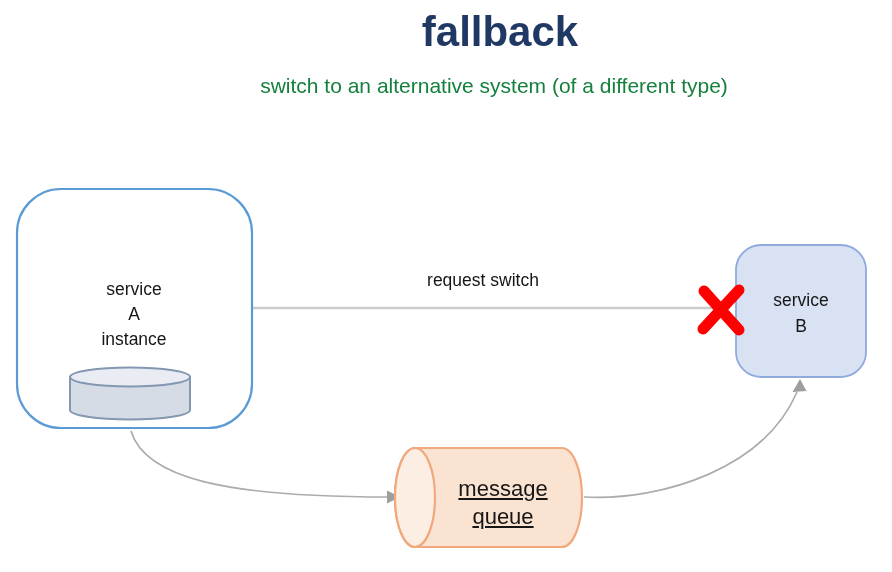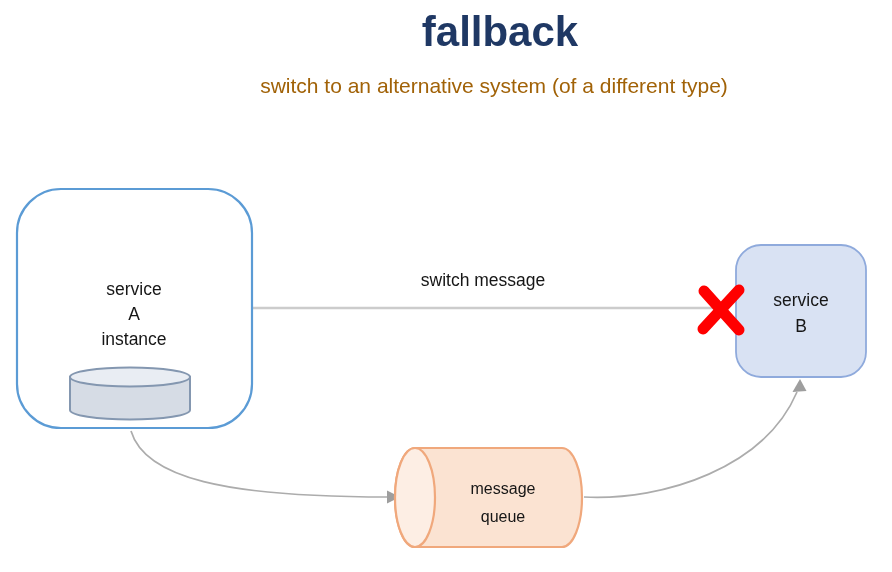--- a/index.html
+++ b/index.html
@@ -38,21 +38,21 @@
     font-weight: 600;
     color: #1F3864;
     white-space: nowrap;
   }
   .subtitle {
     left: 244px;
     top: 72px;
     width: 500px;
     font-size: 21px;
     line-height: 28px;
-    color: #a16207;
+    color: #15803d;
   }
   .service-a-label {
     left: 16px;
     top: 277px;
     width: 236px;
     font-size: 17.5px;
     line-height: 25px;
   }
   .disk-label {
     left: 70px;
@@ -72,22 +72,23 @@
     left: 736px;
     top: 287px;
     width: 130px;
     font-size: 17.5px;
     line-height: 26px;
   }
   .queue-label {
     left: 403px;
     top: 475px;
     width: 200px;
-    font-size: 16px;
+    font-size: 22px;
     line-height: 28px;
+    text-decoration: underline;
   }
 </style>
 </head>
 <body>
 
 <div class="stage">
 
   <svg class="canvas" viewBox="0 0 892 572">
 
     <line x1="253" y1="308" x2="713" y2="308" stroke-width="2.4" fill="none" stroke="#CCCCCC"></line>
@@ -116,21 +117,21 @@
 
   <div class="label title">fallback</div>
 
   <div class="label subtitle">switch to an alternative system (of a different type)</div>
 
   <div class="label service-a-label">service
 A
 instance</div>
 
 
-  <div class="label request-label">switch message</div>
+  <div class="label request-label">request switch</div>
 
   <div class="label service-b-label">service
 B</div>
 
   <div class="label queue-label">message
 queue</div>
 
 </div>
 
 </body></html>

